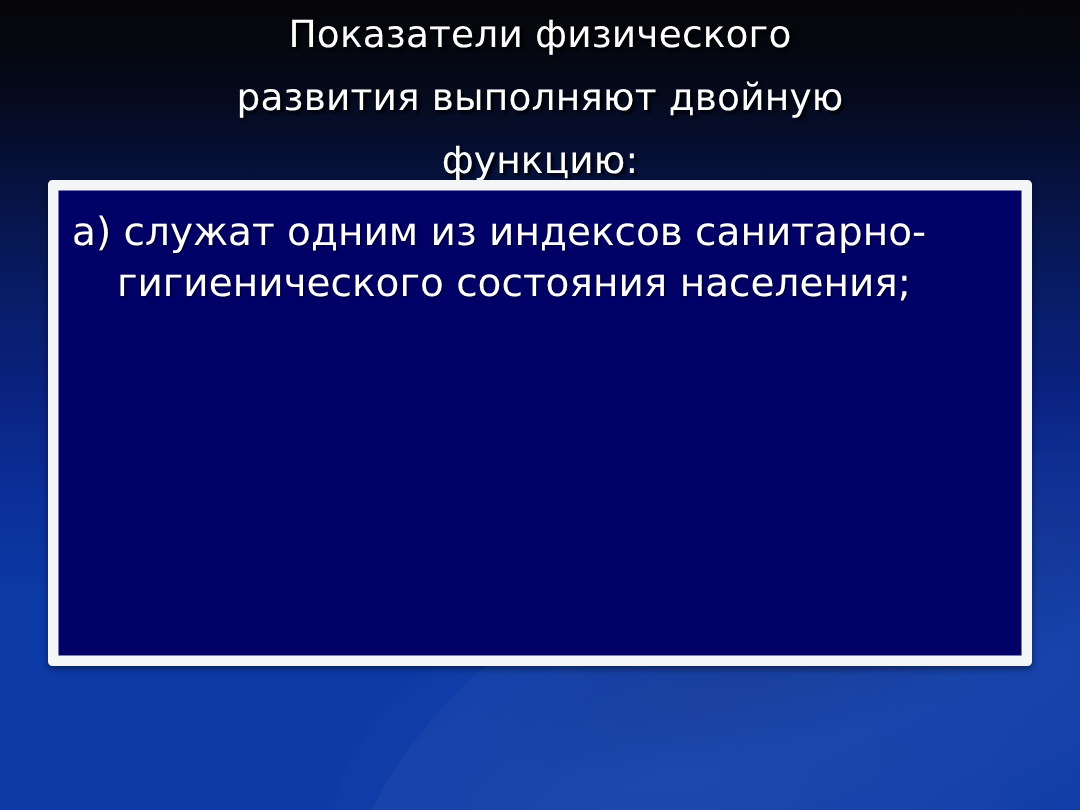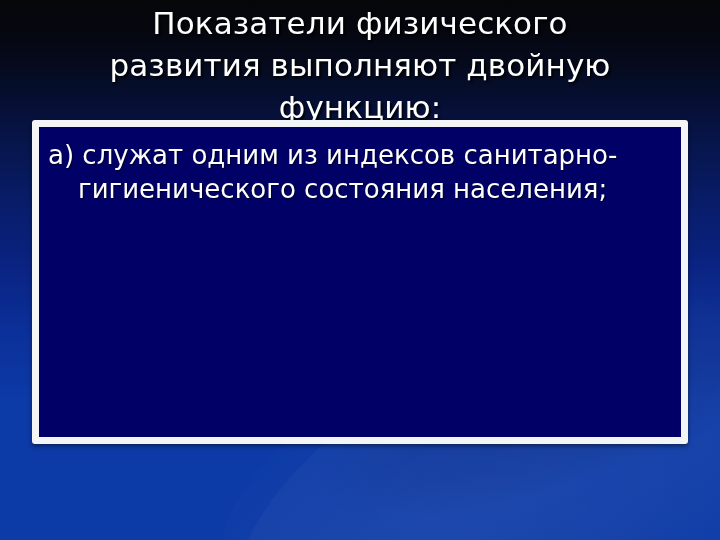--- a/index.html
+++ b/index.html
@@ -71,21 +71,21 @@
   }
 
   
   #title {
     position: absolute;
     left: 34px;
     top: 2px;
     width: 652px;
     text-align: center;
     color: #ffffff;
-    font-size: 31px;
+    font-size: 25px;
     line-height: 42px;
     letter-spacing: .1px;
     text-shadow: 2px 2px 2px rgba(0,0,0,.85);
     white-space: pre-line;
     z-index: 1;
   }
 
   
   #content-box {
     position: absolute;

